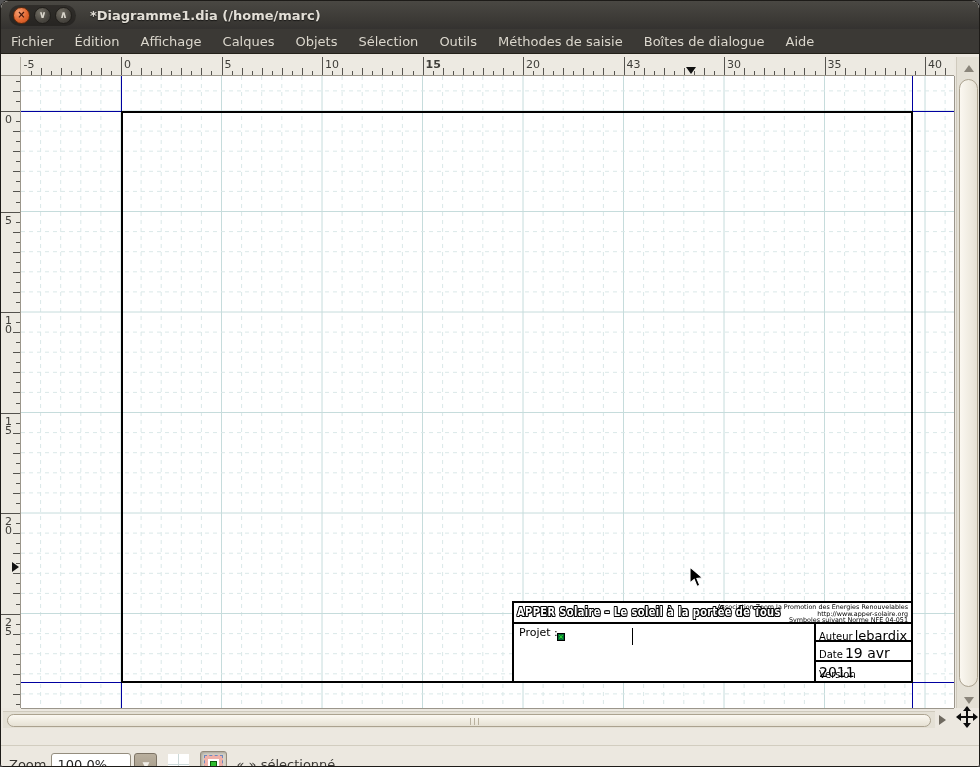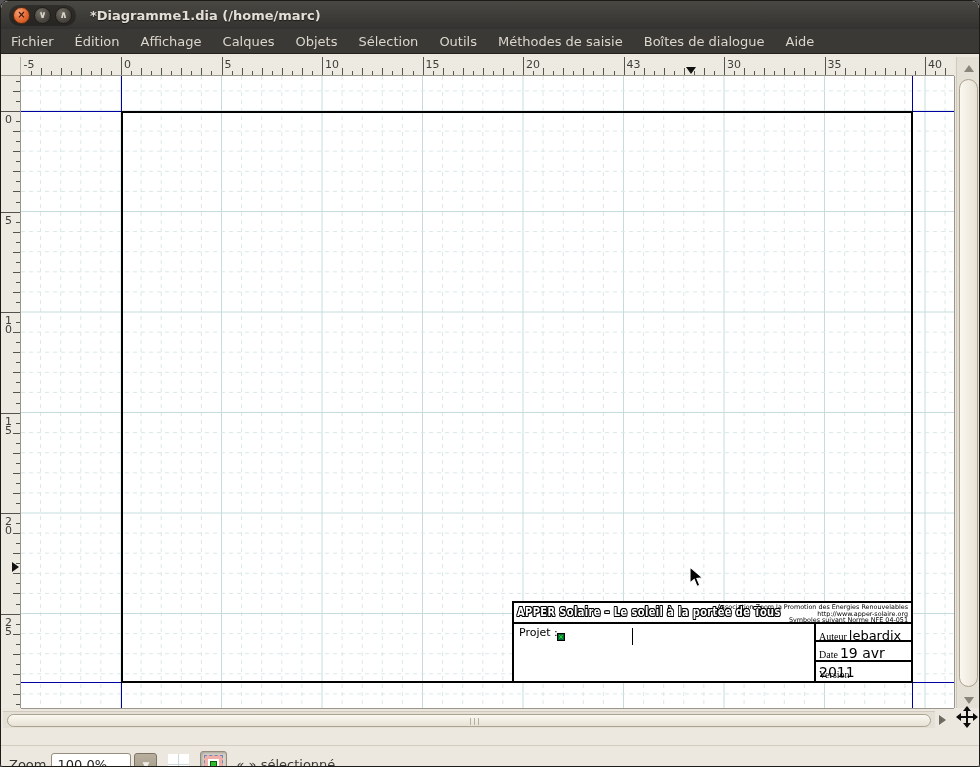--- a/index.html
+++ b/index.html
@@ -55,21 +55,21 @@
   .frame{position:absolute;left:100px;top:35px;width:792px;height:572px;border:2px solid #000;}
   
   .tblock{position:absolute;left:491px;top:525px;width:401px;height:82px;border:2px solid #000;background:#fff;font-family:"DejaVu Sans",sans-serif;}
   .tb-banner{position:absolute;left:3px;top:2px;font-size:12px;font-weight:bold;letter-spacing:.5px;white-space:nowrap;color:#fff;
     transform:scaleX(.82);transform-origin:left center;
     text-shadow:1px 0 #000,-1px 0 #000,0 1px #000,0 -1px #000,1px 1px #000,-1px -1px #000,1px -1px #000,-1px 1px #000;}
   .tb-assoc{position:absolute;right:3px;top:1px;font-size:6.4px;line-height:1.02;text-align:right;color:#000;}
   .tb-titleline{position:absolute;left:0;right:0;top:19px;height:2px;background:#000;}
   .tb-rightcol{position:absolute;left:300px;top:21px;bottom:0;width:97px;border-left:2px solid #000;}
   .tb-cell{position:absolute;left:0;right:0;padding:1px 0 0 3px;}
-  .tb-cell .lab{font-size:10px;color:#000;font-family:Liberation Serif, serif;}
+  .tb-cell .lab{font-size:10px;color:#000;}
   .tb-cell .val{font-size:13px;color:#000;margin-left:2px;}
   .tb-c1{top:0;height:18px;border-bottom:2px solid #000;}
   .tb-c2{top:18px;height:20px;border-bottom:2px solid #000;}
   .tb-c3{top:38px;height:19px;}
   .tb-c2 .val{font-size:14px;}
   .tb-project-label{position:absolute;left:5px;top:23px;font-size:11px;color:#000;}
   .tb-project{position:absolute;left:42px;top:24px;width:192px;height:19px;background:#ffff00;font-size:14px;color:#000;padding-left:6px;white-space:nowrap;}
   .tb-caret{position:absolute;left:118px;top:25px;width:1px;height:17px;background:#000;}
   .tb-handle{position:absolute;left:43px;top:30px;width:8px;height:8px;background:#063;border:1px solid #000;color:#2ee02e;font-size:7px;line-height:6px;text-align:center;font-weight:bold;}
   
@@ -238,21 +238,21 @@
         <div class="htick minor" style="left: 873.9px;"></div>
         <div class="htick unit" style="left: 883.9px;"></div>
         <div class="htick minor" style="left: 894px;"></div>
         <div class="htick major" style="left: 904px;"></div>
         <div class="htick minor" style="left: 914.1px;"></div>
         <div class="htick unit" style="left: 924.1px;"></div>
         <span class="hlabel" style="left: 2.5px;">-5</span>
         <span class="hlabel" style="left: 103px;">0</span>
         <span class="hlabel" style="left: 203.5px;">5</span>
         <span class="hlabel" style="left: 304px;">10</span>
-        <span class="hlabel" style="left: 404.5px;">15</span>
+        <span class="hlabel" style="left: 404.5px; font-weight: bold;">15</span>
         <span class="hlabel" style="left: 505px;">20</span>
         <span class="hlabel" style="left: 605.5px;">43</span>
         <span class="hlabel" style="left: 706px;">30</span>
         <span class="hlabel" style="left: 806.5px;">35</span>
         <span class="hlabel" style="left: 907px;">40</span>
       </div>
 
     <div class="vruler" id="vruler">
       <div class="vmarker" style="top:486px"></div>
     <div class="vtick minor" style="top: 4.8px;"></div>

